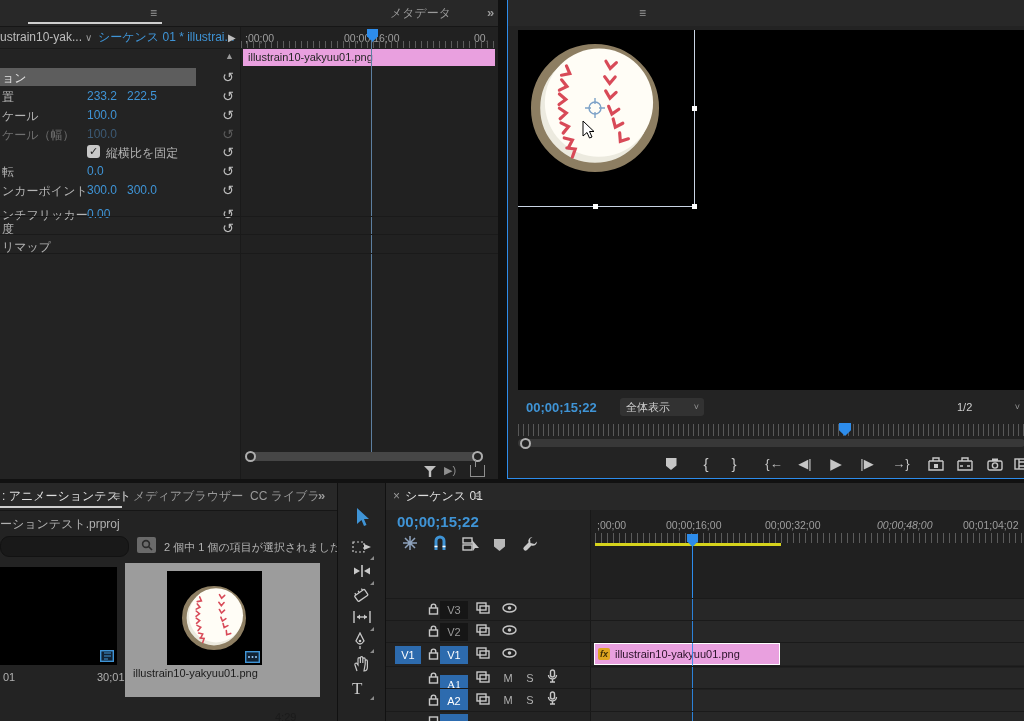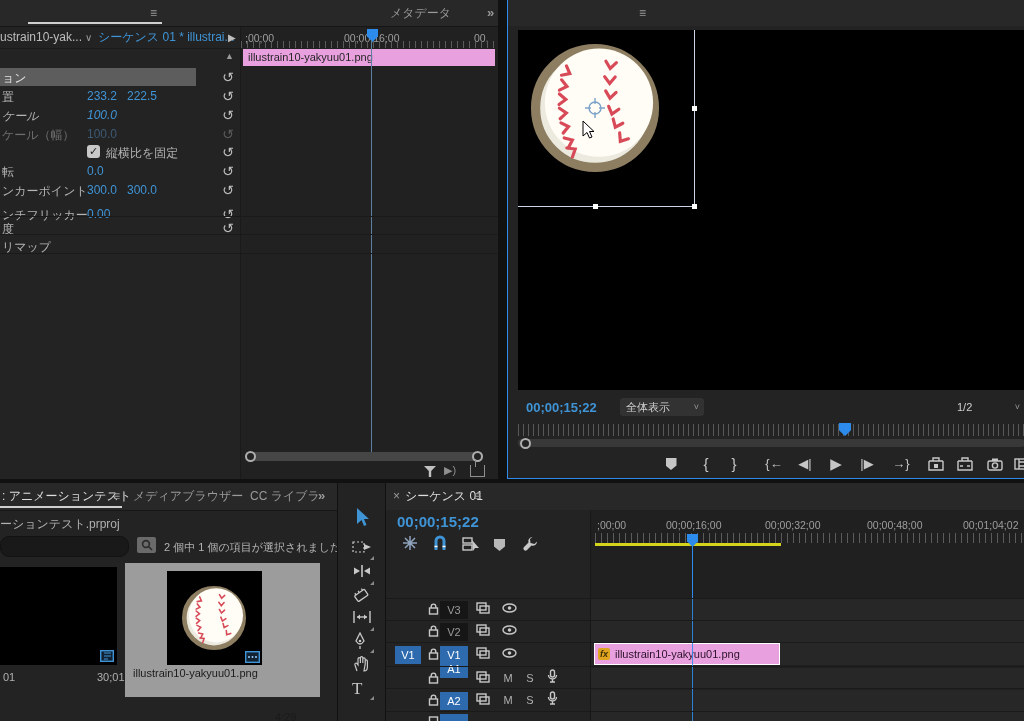--- a/index.html
+++ b/index.html
@@ -121,21 +121,21 @@
     <div class="hdrbar"></div>
     <span class="hdrlbl">ョン</span>
     <span class="rst">↺</span>
   </div>
   <div class="fxrow" style="top:87px;">
     <span class="lbl">置</span>
     <span class="v1">233.2</span>
     <span class="v2">222.5</span>
     <span class="rst">↺</span>
   </div>
-  <div class="fxrow" style="top:106px;font-style:italic;">
+  <div class="fxrow" style="top:106px;">
     <span class="lbl">ケール</span>
     <span class="v1">100.0</span>
     <span class="rst">↺</span>
   </div>
   <div class="fxrow dis" style="top:125px;">
     <span class="lbl">ケール（幅）</span>
     <span class="v1">100.0</span>
     <span class="rst">↺</span>
   </div>
   <div class="fxrow" style="top:143px;">
@@ -381,21 +381,21 @@
   <div class="abs" style="left:108px;top:56px;width:11px;height:12px;background:#b8b8b8;clip-path:polygon(0 0,100% 0,100% 62%,50% 100%,0 62%);"></div>
   <svg width="17" height="17" style="position:absolute;left:136px;top:52px;">
     <path d="M10.5 2 a4.2 4.2 0 0 0 -4 5.5 L2 12 a2 2 0 0 0 3 3 L9.5 10.5 a4.2 4.2 0 0 0 5.5 -4 L12.5 9 L8.5 8 L8 4 Z" fill="#c8c8c8"></path>
   </svg>
 
   <div class="abs" style="left:204px;top:27px;width:434px;height:211px;background:#202020;border-left:1px solid #181818;">
 
     <span class="rlabel" style="left:6px;top:9px;">;00;00</span>
     <span class="rlabel" style="left:75px;top:9px;">00;00;16;00</span>
     <span class="rlabel" style="left:174px;top:9px;">00;00;32;00</span>
-    <span class="rlabel" style="left:276px;top:9px;">00;00;48;00</span>
+    <span class="rlabel" style="left:286px;top:9px;font-style:italic;">00;00;48;00</span>
     <span class="rlabel" style="left:372px;top:9px;">00;01;04;02</span>
     <div class="ruler-ticks" style="left:4px;top:23px;width:430px;height:10px;"></div>
     <div class="abs" style="left:4px;top:33px;width:186px;height:3px;background:#d6d31c;"></div>
     <div class="playcaret" style="left:96px;top:24px;"></div>
     <div class="abs" style="left:101px;top:33px;width:1px;height:178px;background:#2d8ceb;"></div>
 
     <div class="lane" style="left:0;top:89px;width:434px;height:21px;"></div>
     <div class="lane" style="left:0;top:111px;width:434px;height:21px;"></div>
     <div class="lane" style="left:0;top:133px;width:434px;height:22px;"></div>
     <div class="lane" style="left:0;top:158px;width:434px;height:21px;"></div>
@@ -453,21 +453,21 @@
     <svg width="15" height="10" style="position:absolute;left:116px;top:165px;">
         <ellipse cx="7.5" cy="5" rx="6.5" ry="4" class="icon-stroke"></ellipse>
         <circle cx="7.5" cy="5" r="1.8" fill="#c8c8c8"></circle>
       </svg>
   </div>
   <div>
     <svg width="11" height="12" style="position:absolute;left:42px;top:189px;">
         <rect x="1.5" y="5" width="8" height="6" class="icon-stroke"></rect>
         <path d="M3.2 5 V3.4 a2.3 2.3 0 0 1 4.6 0 V5" class="icon-stroke"></path>
       </svg>
-    <span class="namebox on" style="left:54px;top:177px;">A1</span>
+    <span class="namebox on" style="left:54px;top:192px;font-family:Liberation Serif, serif;">A1</span>
     <svg width="14" height="12" style="position:absolute;left:90px;top:188px;">
         <rect x="1" y="1" width="9" height="7" class="icon-stroke"></rect>
         <rect x="4" y="4" width="9" height="7" class="icon-stroke"></rect>
       </svg>
     <span class="mslabel" style="left:115px;top:187px;">M</span>
     <span class="mslabel" style="left:137px;top:187px;">S</span>
     <svg width="11" height="14" style="position:absolute;left:161px;top:186px;">
         <rect x="3.5" y="1" width="4" height="7" rx="2" class="icon-stroke"></rect>
         <path d="M1.5 6 a4 4 0 0 0 8 0 M5.5 10 V13 M3 13 H8" class="icon-stroke"></path>
       </svg>

